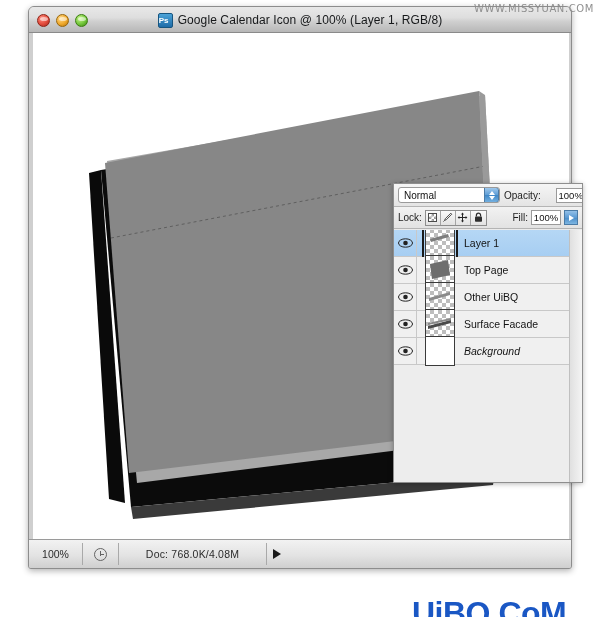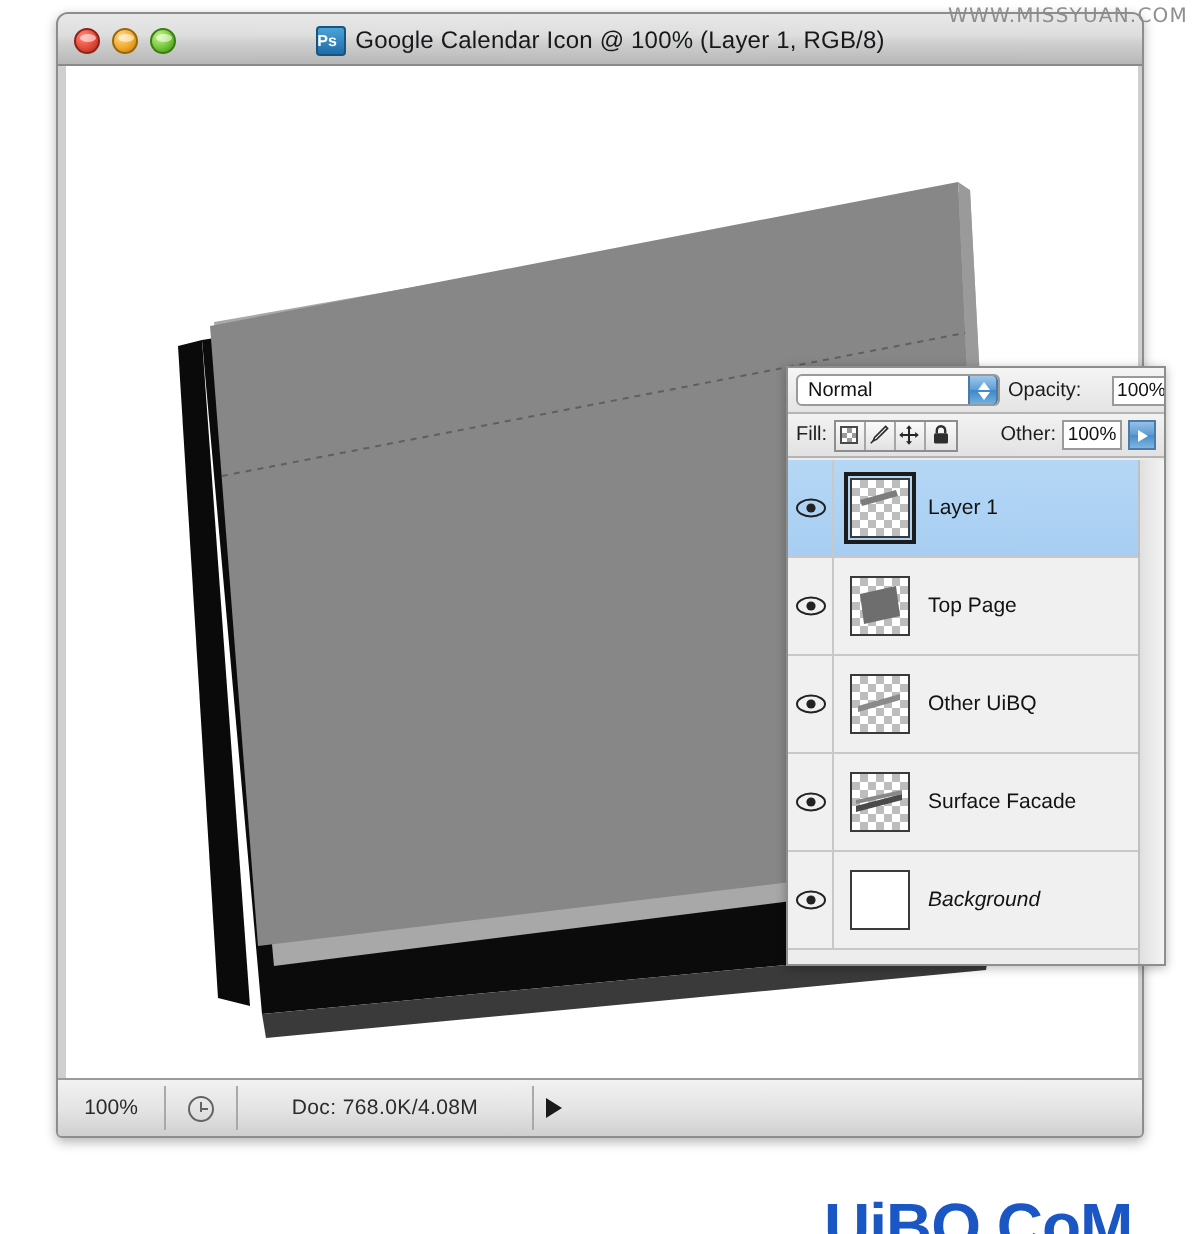--- a/index.html
+++ b/index.html
@@ -333,21 +333,21 @@
   .layer-list {
     position: absolute;
     left: 0;
     top: 46px;
     width: 190px;
     bottom: 0;
     background: #ededed;
     overflow: hidden;
   }
   .layer-row {
-    height: 49px;
+    height: 27px;
     display: flex;
     align-items: center;
     border-bottom: 1px solid #c8c8c8;
     box-sizing: border-box;
     background: #f0f0f0;
     position: relative;
   }
   .layer-row.selected {
     background: linear-gradient(to bottom, #b5d7f5 0%, #a7cef2 100%);
   }
@@ -543,21 +543,21 @@
       <div class="opacity-wrap">
         <span>Opacity:</span>
         <span class="num-field">100%</span>
         <span class="blue-arrow">
             <i></i>
           </span>
       </div>
     </div>
 
     <div class="panel-lockbar">
-      <span class="lock-label">Fill:</span>
+      <span class="lock-label">Lock:</span>
       <span class="lock-group">
         <span class="lock-btn">
           <span class="mini-checker"></span>
         </span>
         <span class="lock-btn">
           <svg width="11" height="11" viewBox="0 0 11 11">
             <path d="M8.8 1.2 L9.8 2.2 L4.3 7.7 L2.6 8.4 L3.3 6.7 Z" fill="#f2f2f2" stroke="#2c2c2c" stroke-width="0.8"></path>
             <line x1="2.6" y1="8.4" x2="1.4" y2="9.6" stroke="#2c2c2c" stroke-width="0.8"></line>
           </svg>
         </span>
@@ -567,21 +567,21 @@
           </svg>
         </span>
         <span class="lock-btn">
           <svg width="11" height="11" viewBox="0 0 11 11">
             <rect x="2" y="4.6" width="7" height="5.2" rx="0.8" fill="#2e2e2e"></rect>
             <path d="M3.4 4.6 V3.2 a2.1 2.1 0 0 1 4.2 0 V4.6" fill="none" stroke="#2e2e2e" stroke-width="1.2"></path>
           </svg>
         </span>
       </span>
       <span class="spacer-right fill-wrap">
-        <span>Other:</span>
+        <span>Fill:</span>
         <span class="num-field">100%</span>
         <span class="blue-arrow">
             <i></i>
           </span>
       </span>
     </div>
 
     <div class="layer-list">
 
       <div class="layer-row selected">

